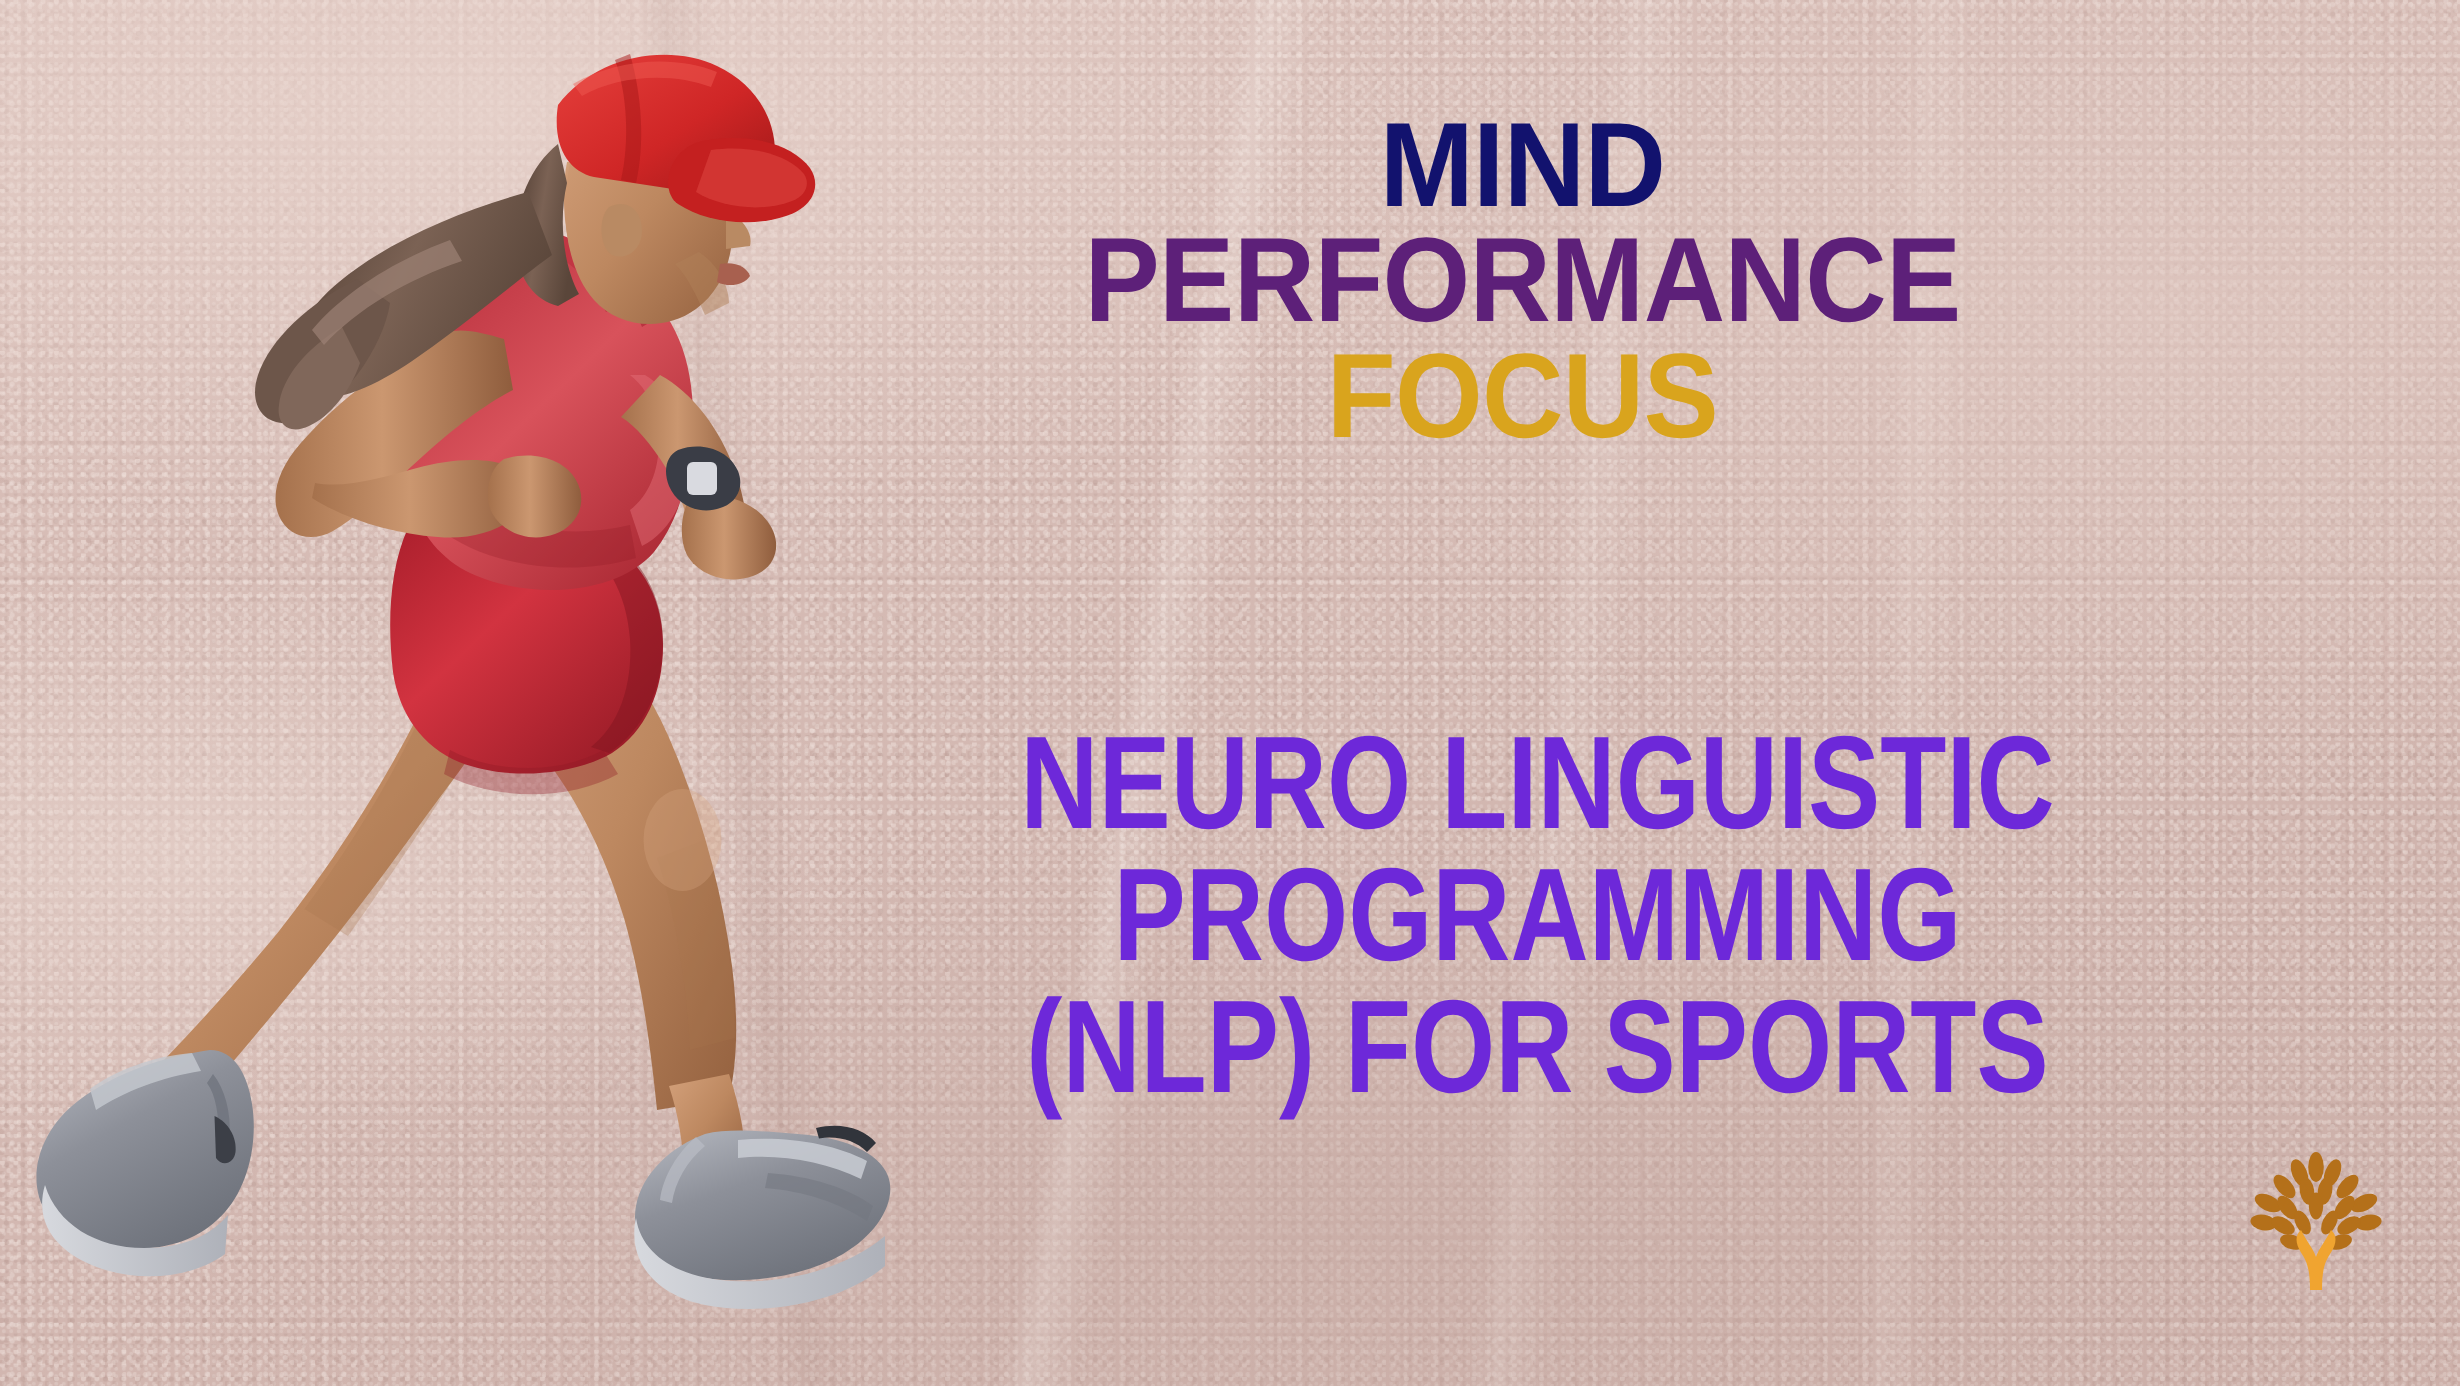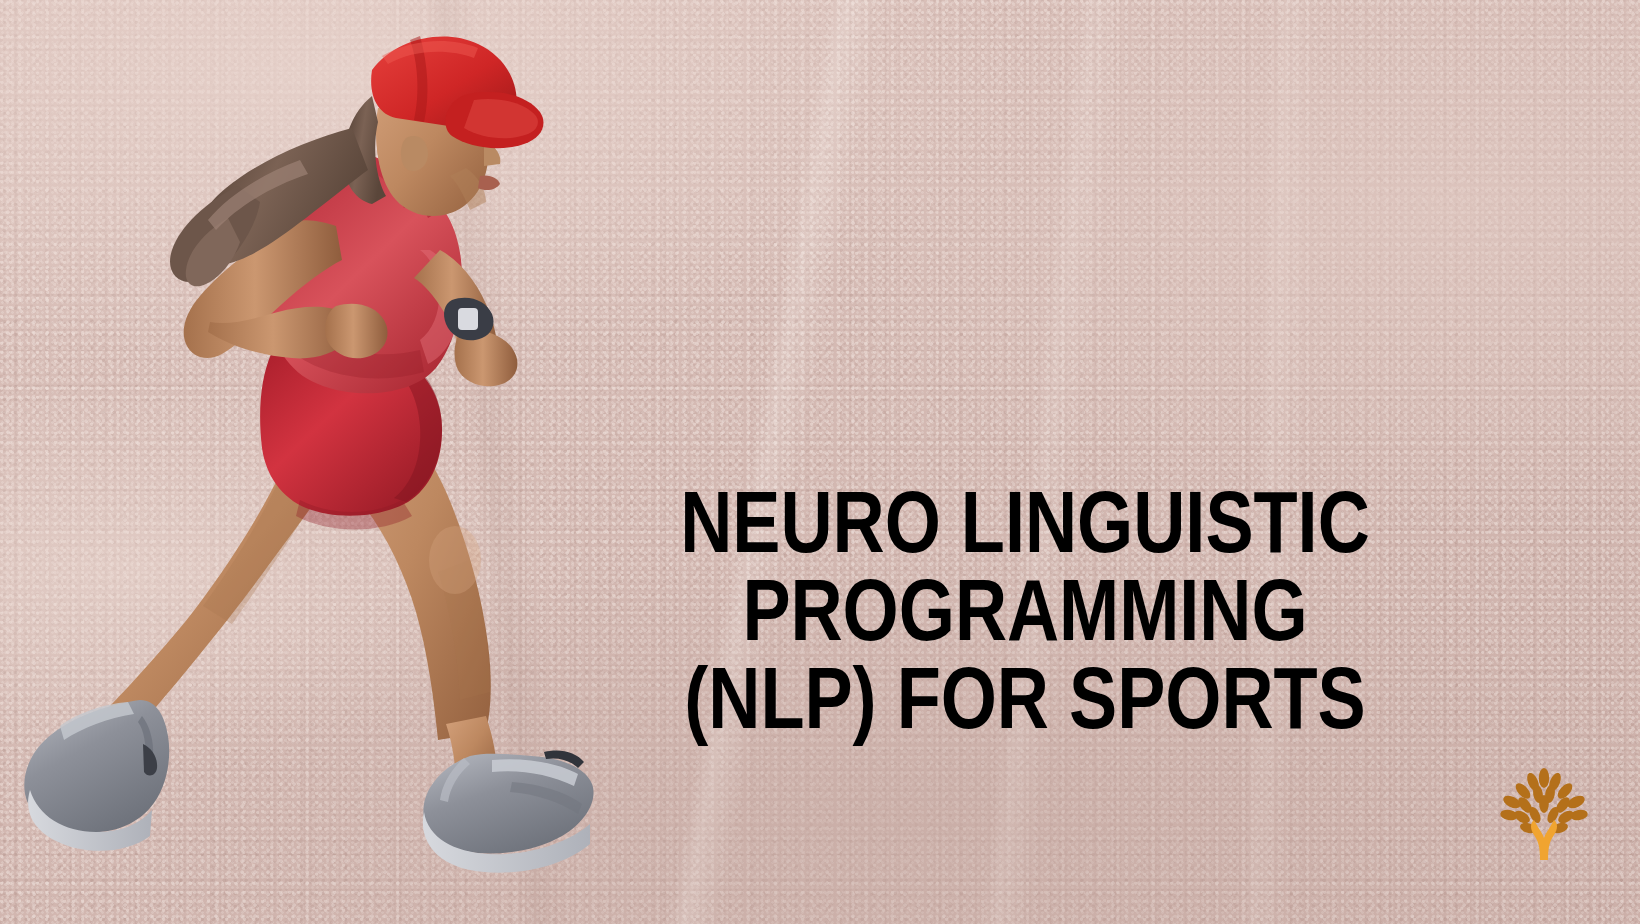--- a/index.html
+++ b/index.html
@@ -58,21 +58,21 @@
     font-weight:800;letter-spacing:-0.5px;
   }
   .kicker .ln{display:block;white-space:nowrap;}
   .ln-mind{font-size:80px;color:#12126e;transform:scaleX(.94);}
   .ln-perf{font-size:80px;color:#5d2079;transform:scaleX(.94);}
   .ln-focus{font-size:80px;color:#d9a41d;transform:scaleX(.94);}
 
   .headline{
     position:absolute;left:590px;top:478px;width:870px;
     text-align:center;line-height:1.0;
-    font-weight:800;color:#000000;letter-spacing:0px;
+    font-weight:800;color:#6d28d9;letter-spacing:0px;
   }
   .headline .hl{display:block;white-space:nowrap;transform:scaleX(.82);}
   .hl{font-size:88px;}
 
   
   .logo{position:absolute;left:1498px;top:760px;width:92px;height:100px;}
   .logo svg{width:100%;height:100%;display:block;}
 </style>
 </head>
 <body>
@@ -239,20 +239,25 @@
       <path d="M468 94 C500 88 528 96 540 112 C548 124 542 138 524 144
                C500 152 470 148 452 136 C440 128 444 100 468 94 Z" fill="#c42020"></path>
       <path d="M474 100 C502 96 526 104 536 116 C540 122 538 130 528 134
                C508 142 480 138 464 128 Z" fill="#e04a44" opacity=".5"></path>
 
       <path d="M420 36 C428 64 430 96 424 122 L414 120 C420 94 418 62 410 40 Z" fill="#a81818" opacity=".5"></path>
       <path d="M382 56 C410 40 448 36 478 48 L474 58 C448 48 412 50 388 64 Z" fill="#ef5e54" opacity=".45"></path>
     </svg>
   </div>
 
+  <div class="kicker">
+    <span class="ln ln-mind">MIND</span>
+    <span class="ln ln-perf">PERFORMANCE</span>
+    <span class="ln ln-focus">FOCUS</span>
+  </div>
 
   <div class="headline">
     <span class="hl">NEURO LINGUISTIC</span>
     <span class="hl">PROGRAMMING</span>
     <span class="hl">(NLP) FOR SPORTS</span>
   </div>
 
   <div class="logo">
     <svg viewBox="0 0 92 100" xmlns="http://www.w3.org/2000/svg">
       <g fill="#b4701a">

